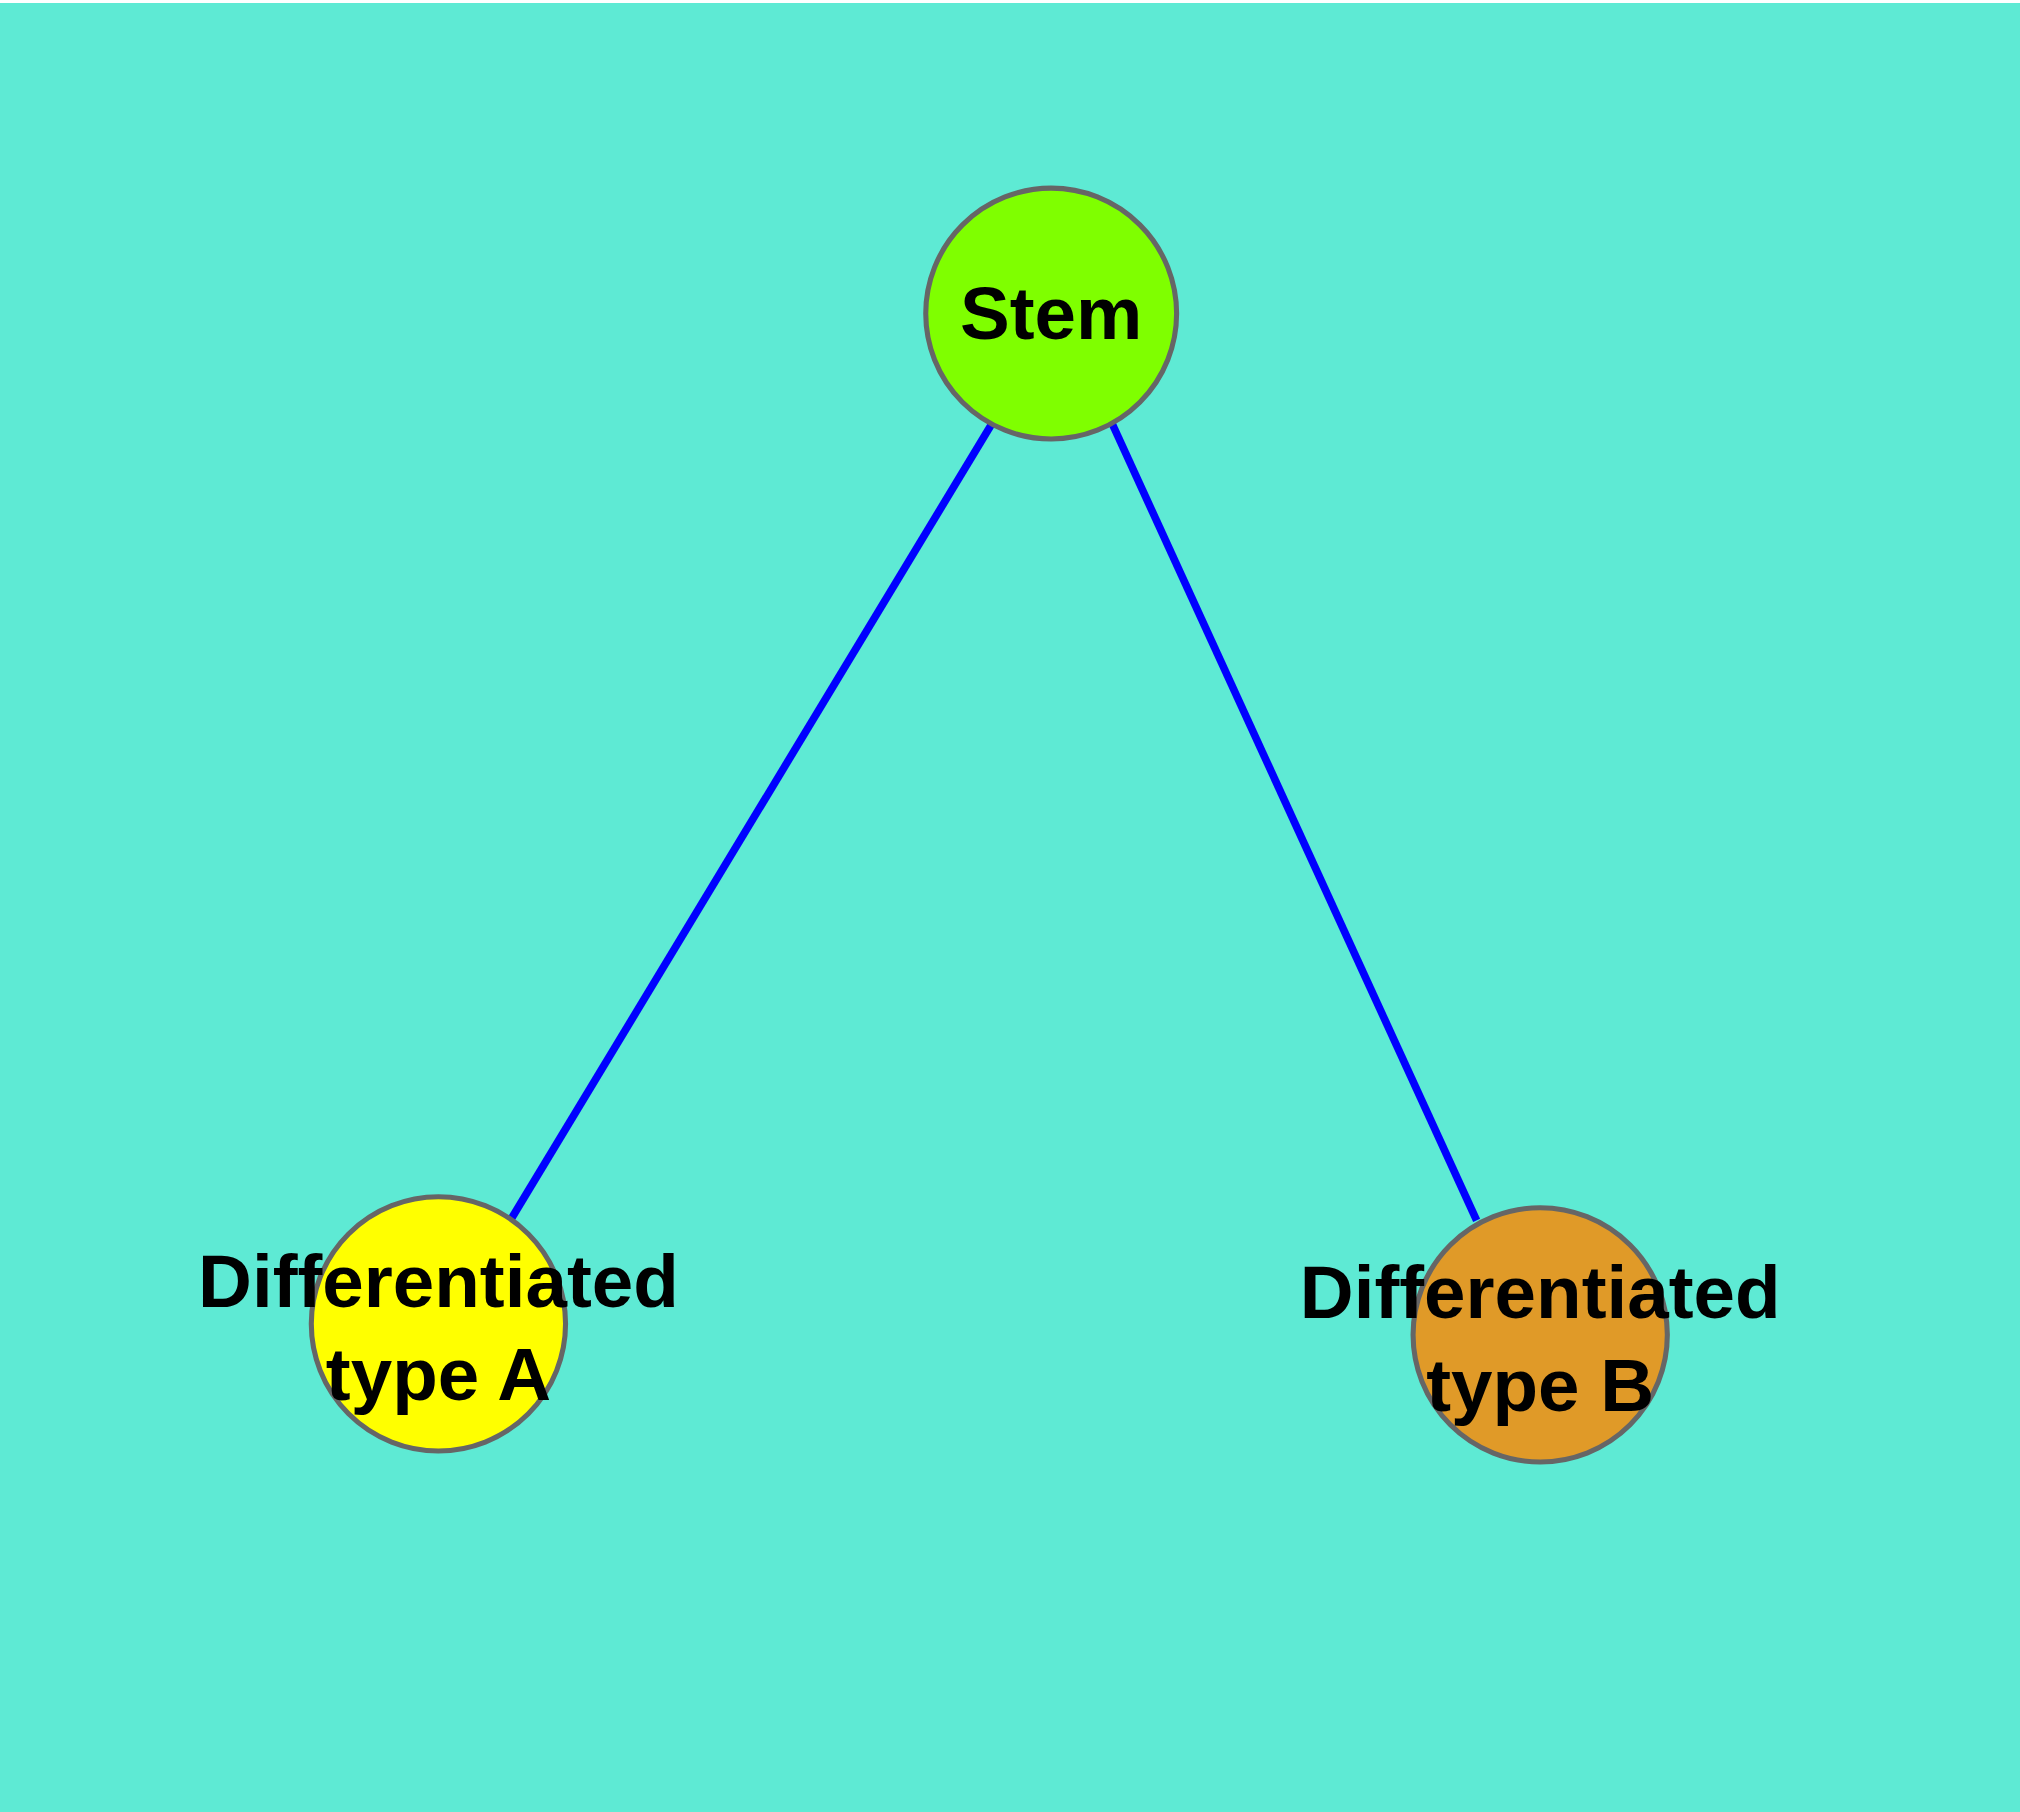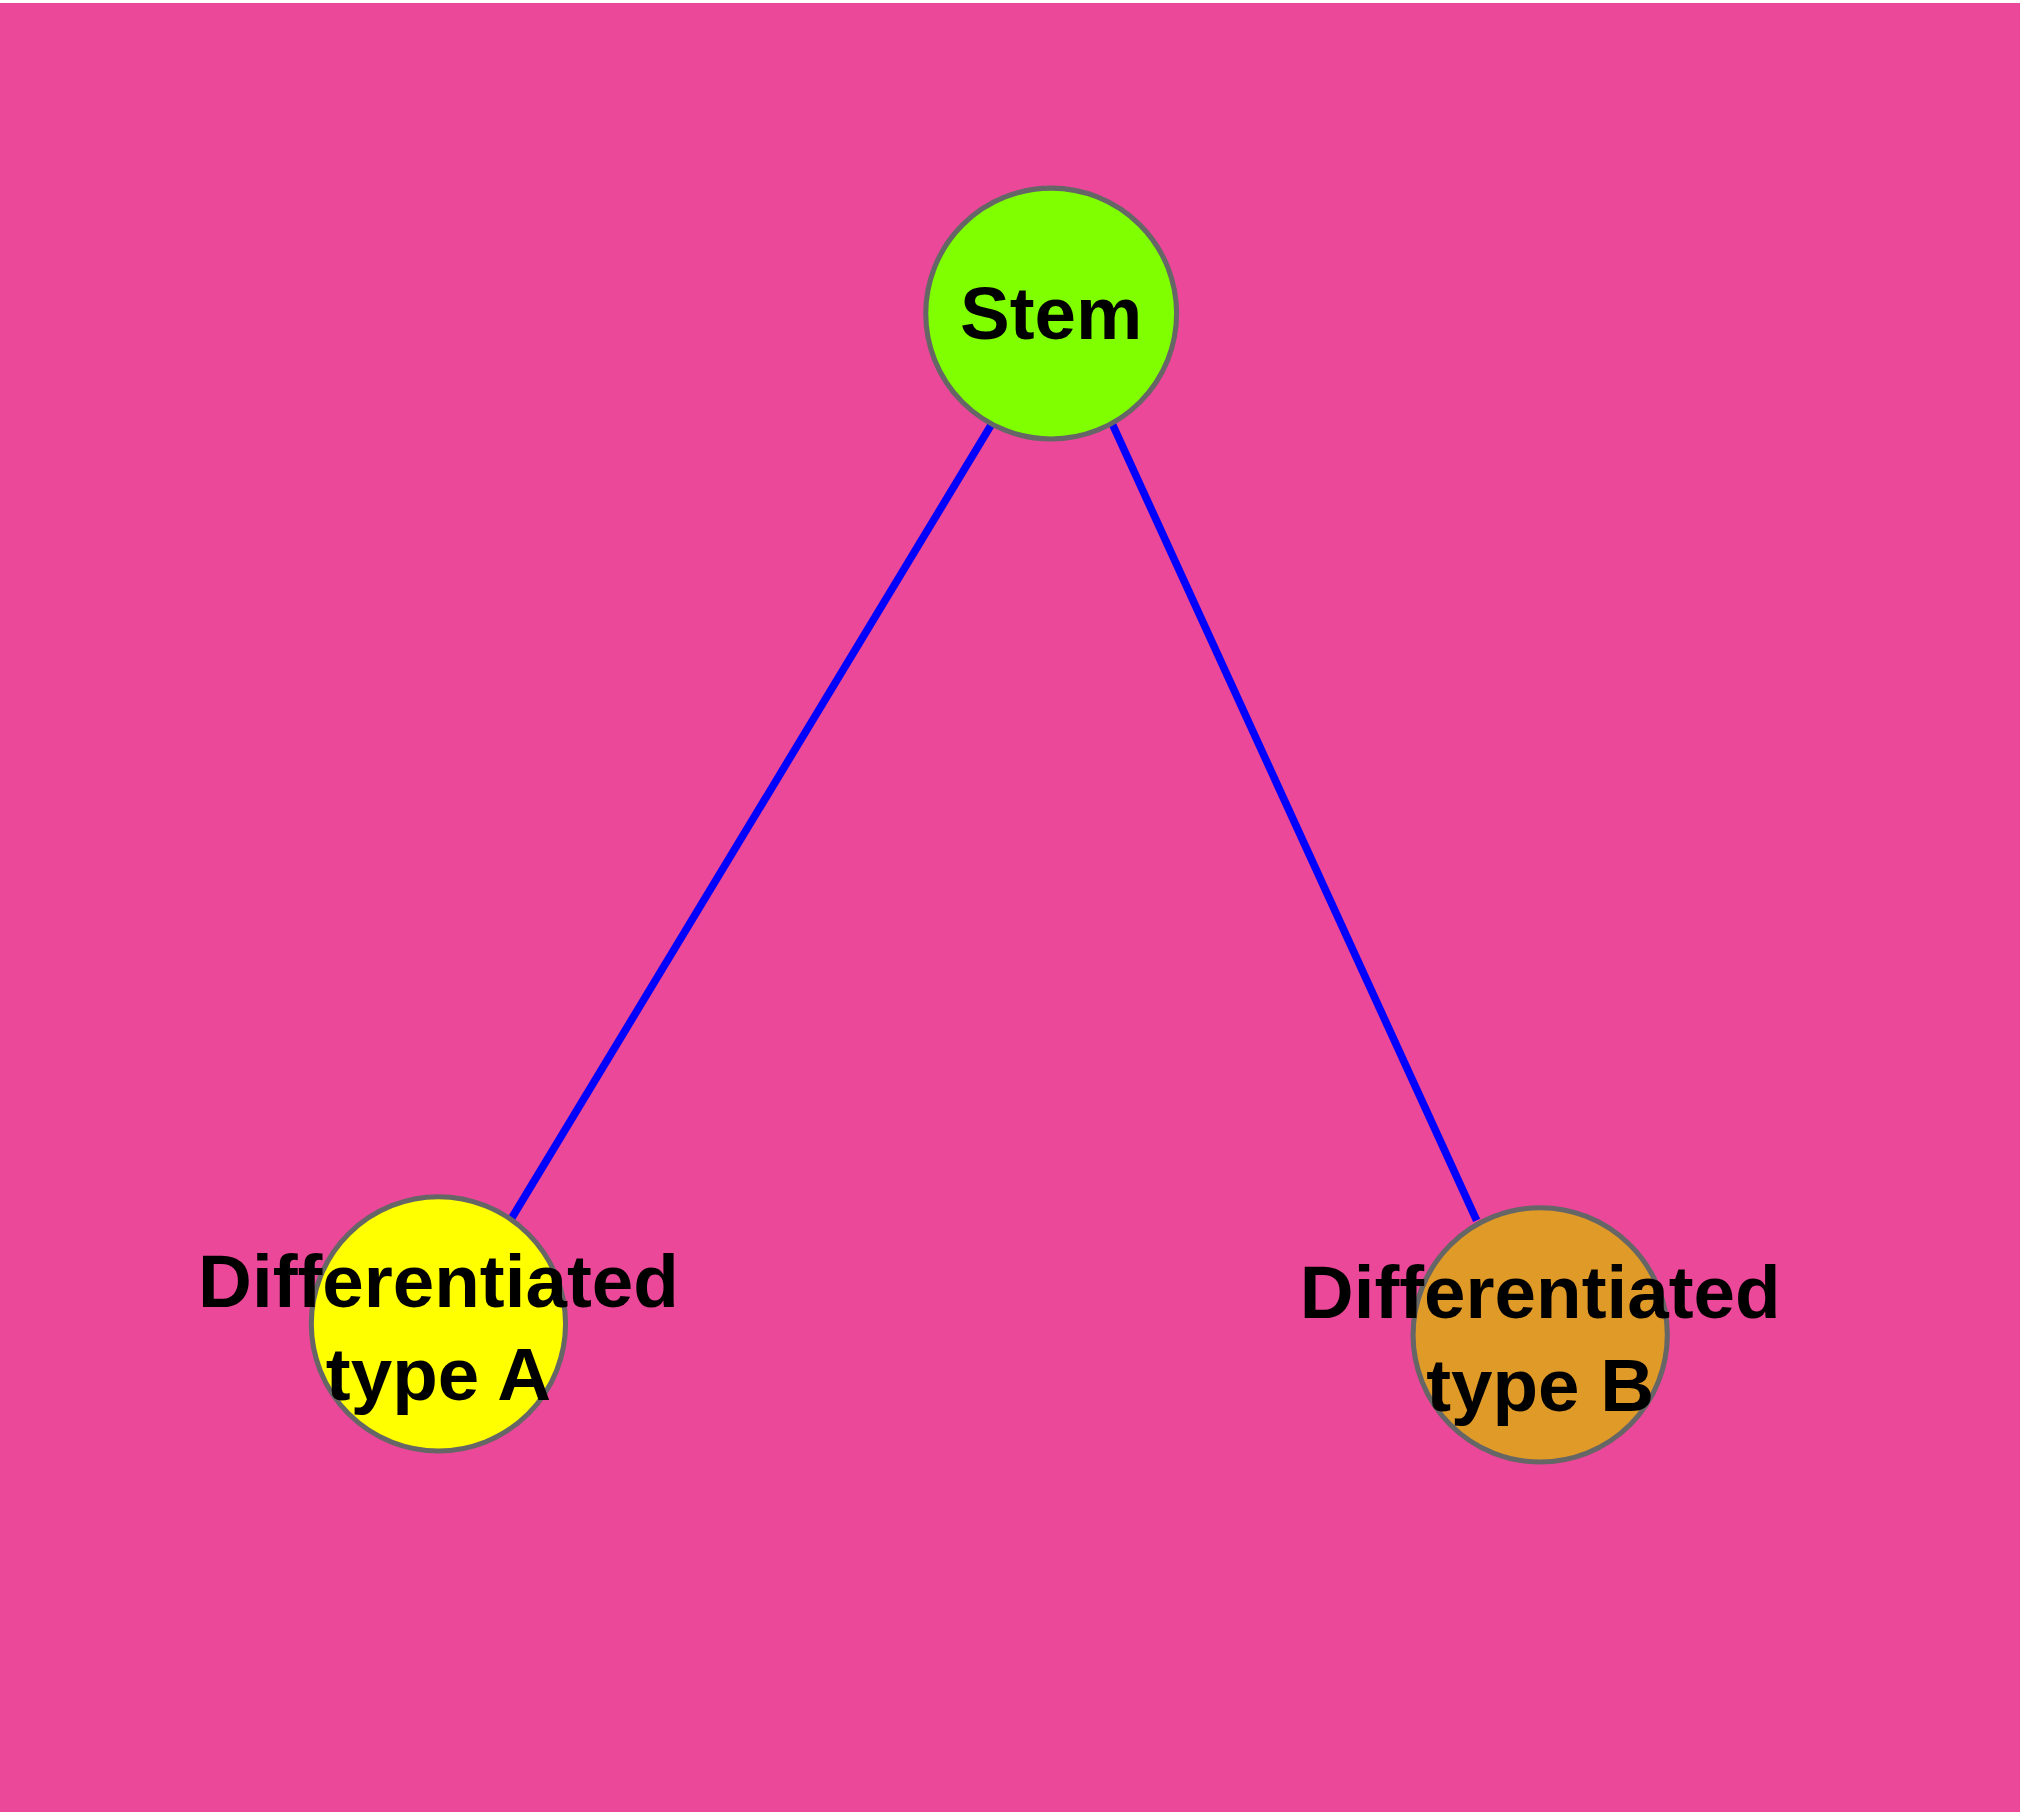--- a/index.html
+++ b/index.html
@@ -6,21 +6,21 @@
   html, body {
     margin: 0;
     padding: 0;
     background: #ffffff;
   }
   #canvas {
     position: relative;
     width: 2021px;
     height: 1812px;
     overflow: hidden;
-    background: #ec4899;
+    background: #5eead4;
     font-family: "Liberation Sans", sans-serif;
   }
   #graph-svg {
     position: absolute;
     left: 0;
     top: 0;
     width: 2021px;
     height: 1812px;
     display: block;
   }

